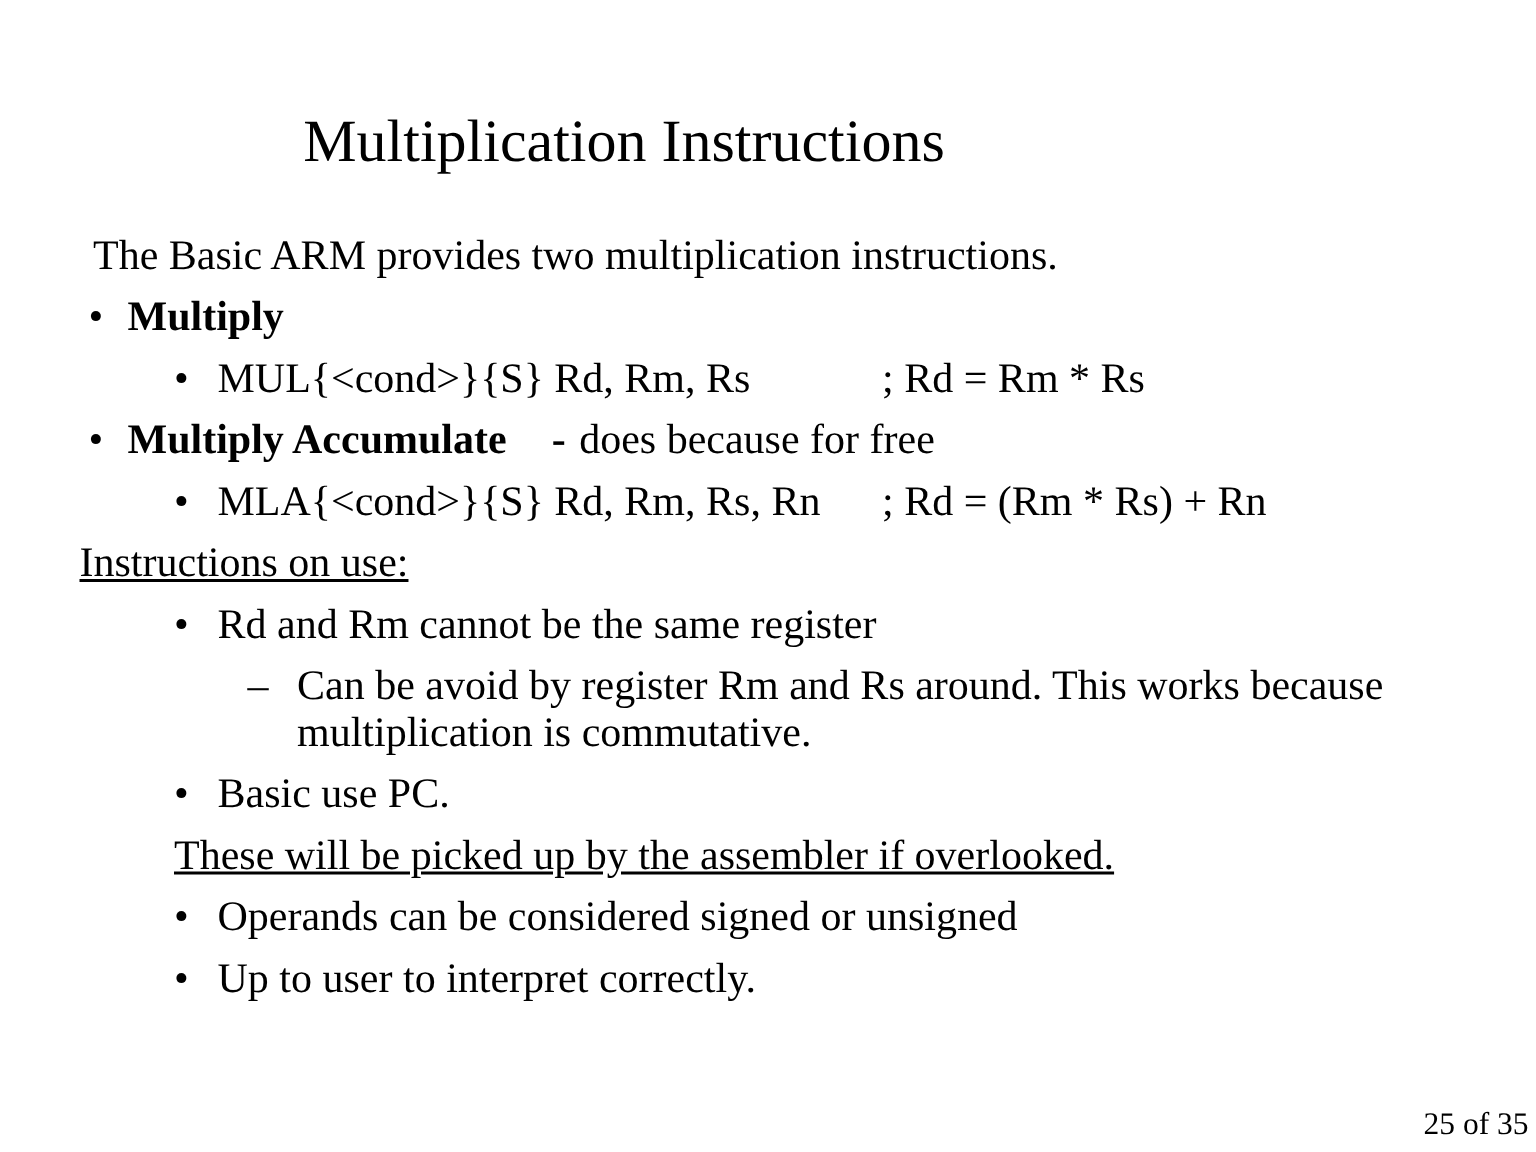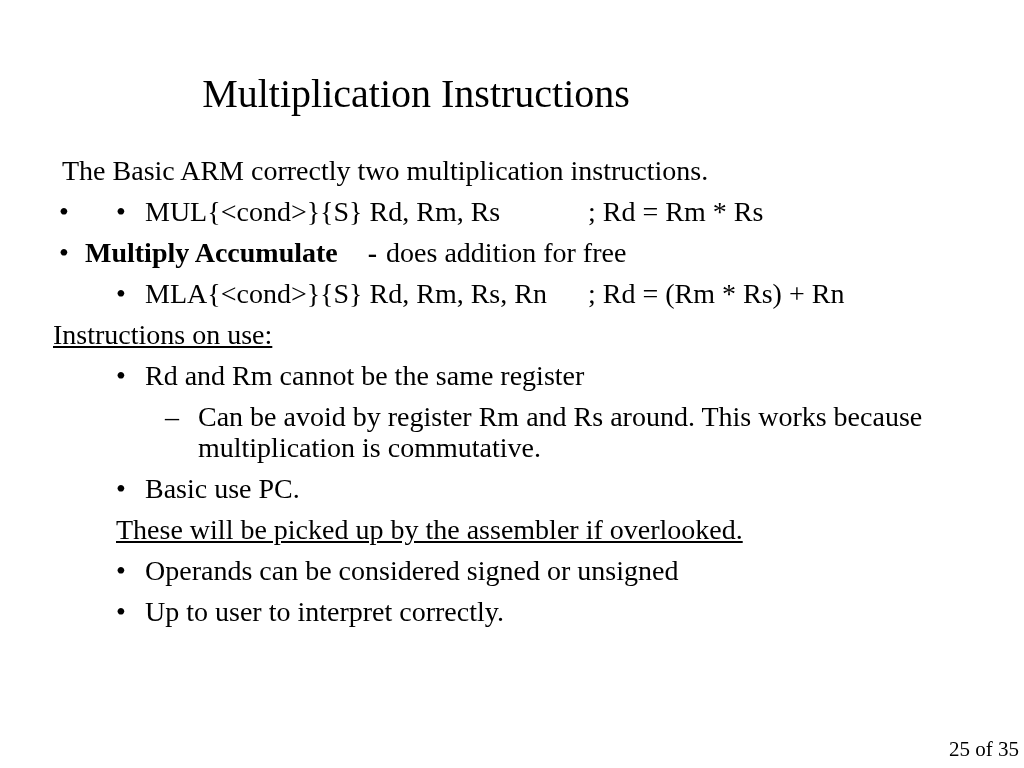--- a/index.html
+++ b/index.html
@@ -53,27 +53,27 @@
 </style>
 </head>
 <body>
 
 <div class="slide">
 
   <h1 class="title">Multiplication Instructions</h1>
 
   <div class="body">
 
-    <p class="intro"><span>The Basic ARM correctly two multiplication instructions.</span></p>
+    <p class="intro"><span>The Basic ARM provides two multiplication instructions.</span></p>
 
-    <p class="l1"><span class="bullet">•</span></p>
+    <p class="l1"><span class="bullet">•</span><span class="bold">Multiply</span></p>
 
     <p class="l2"><span class="bullet">•</span><span class="code">MUL{&lt;cond&gt;}{S} Rd, Rm, Rs</span><span class="comment">; Rd = Rm * Rs</span></p>
 
-    <p class="l1"><span class="bullet">•</span><span class="bold">Multiply Accumulate</span><span class="dash">-</span><span class="desc">does addition for free</span></p>
+    <p class="l1"><span class="bullet">•</span><span class="bold">Multiply Accumulate</span><span class="dash">-</span><span class="desc">does because for free</span></p>
 
     <p class="l2"><span class="bullet">•</span><span class="code">MLA{&lt;cond&gt;}{S} Rd, Rm, Rs, Rn</span><span class="comment">; Rd = (Rm * Rs) + Rn</span></p>
 
     <p><span class="underline">Instructions on use:</span></p>
 
     <p class="l2"><span class="bullet">•</span><span>Rd and Rm cannot be the same register</span></p>
 
     <p class="l3"><span class="bullet">–</span><span>Can be avoid by register Rm and Rs around. This works because multiplication is commutative.</span></p>
 
     <p class="l2"><span class="bullet">•</span><span>Basic use PC.</span></p>

